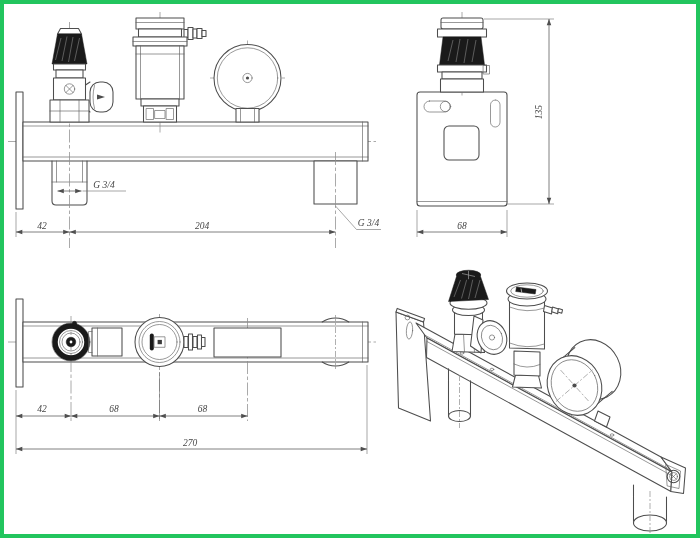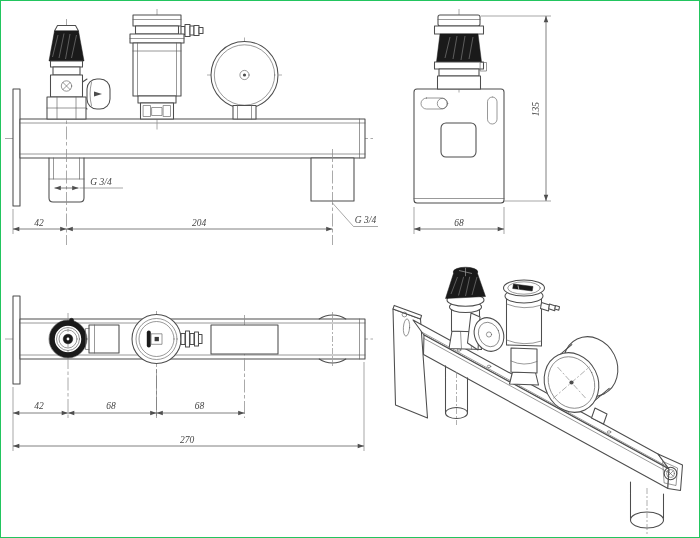--- a/index.html
+++ b/index.html
@@ -1,17 +1,17 @@
 <!DOCTYPE html>
 <html><head>
 <meta charset="utf-8">
 <style>
   html,body{margin:0;padding:0;background:#ffffff;}
   .sheet{position:relative;width:700px;height:538px;background:#ffffff;
-         border:1px solid #22c55e;box-sizing:border-box;overflow:hidden;
+         border:4px solid #22c55e;box-sizing:border-box;overflow:hidden;
          font-family:"Liberation Serif",serif;}
   svg{display:block;}
   
   .o{fill:none;stroke:#4d4d4d;stroke-width:1.05;stroke-linejoin:round;stroke-linecap:round;}
   
   .t{fill:none;stroke:#616161;stroke-width:0.65;stroke-linejoin:round;stroke-linecap:round;}
   
   .w{fill:#ffffff;}
   
   .b{fill:#1a1a1a;stroke:#1a1a1a;stroke-width:0.5;stroke-linejoin:round;}

